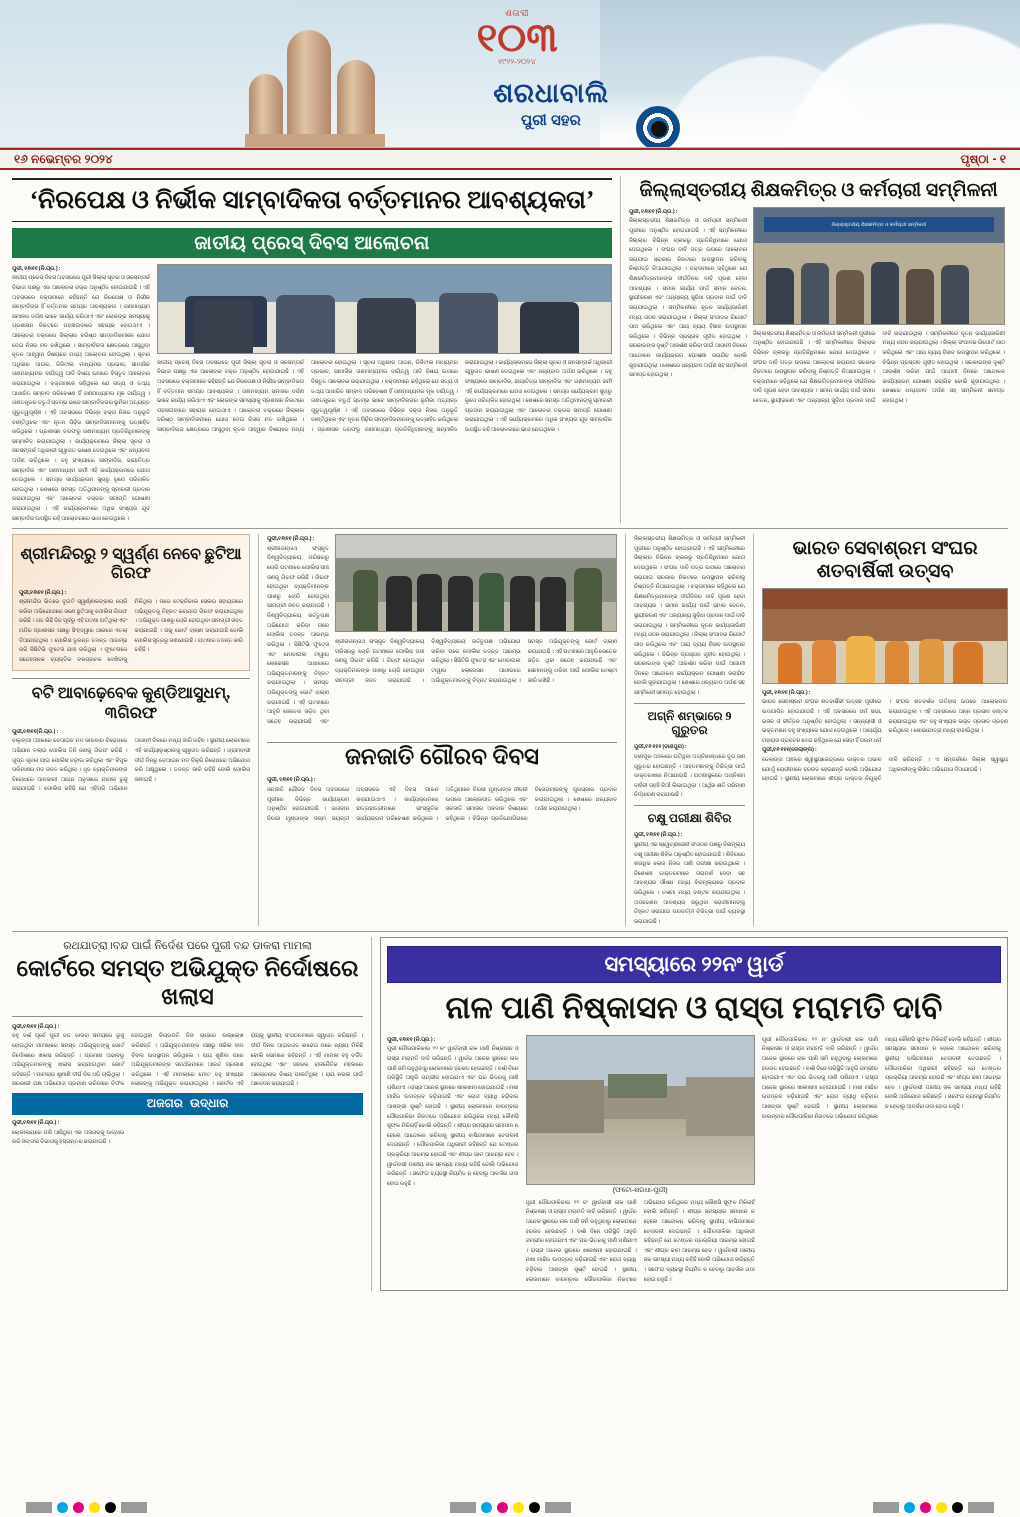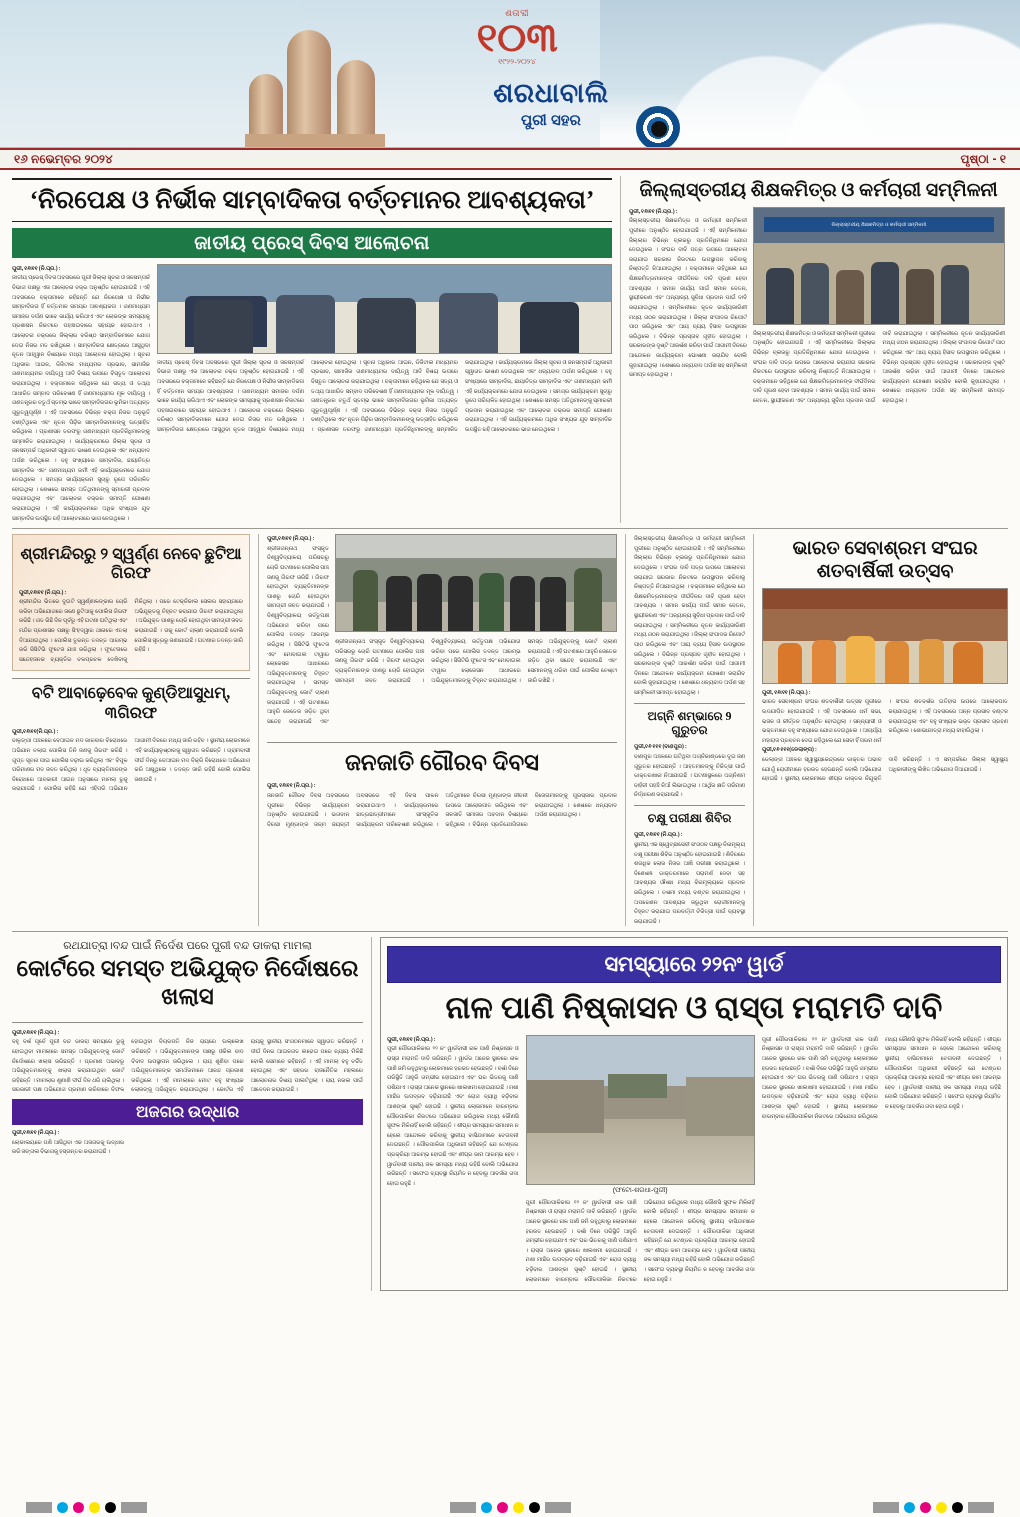--- a/index.html
+++ b/index.html
@@ -200,23 +200,23 @@
   .regbar {
     position:absolute; left:0; right:0; bottom:0; height:20px;
     display:flex; align-items:center; justify-content:space-between;
     padding:0 26px;
     background:#fcfbf7;
   }
   .dots { display:flex; align-items:center; gap:5px; }
   .dot { width:11px; height:11px; border-radius:50%; }
   .bar { width:26px; height:11px; }
   .bluebox {
-    background:#4c1d95; color:#fff; text-align:center; font-weight:bold;
-    font-size:16px; padding:4px 0; margin:4px 0 3px;
-    font-family:Liberation Serif, serif;
+    background:#0369a1; color:#fff; text-align:center; font-weight:bold;
+    font-size:12px; padding:4px 0; margin:4px 0 3px;
+    font-family:Liberation Mono, monospace;
   }
 </style>
 </head>
 <body>
 
 <div class="page">
 
   <div class="masthead">
     <div class="sea-left"></div>
     <div class="sea"></div>
@@ -335,21 +335,21 @@
                 <div class="silhouette" style="left:51%;width:9%;height:61%;background:#3d5a3d"></div>
                 <div class="silhouette" style="left:62%;width:9%;height:58%;background:#2c2c2c"></div>
                 <div class="silhouette" style="left:73%;width:9%;height:56%;background:#2c2c2c"></div>
                 <div class="silhouette" style="left:85%;width:10%;height:66%;background:#4c5a3f"></div>
               </div>
               <figcaption></figcaption>
             </figure>
             <div class="newsbody c3" style="max-height:82px;overflow:hidden;">ଶ୍ରୀଜଗନ୍ନାଥ ସଂସ୍କୃତ ବିଶ୍ୱବିଦ୍ୟାଳୟ ପରିସରରୁ ଚୋରି ଘଟଣାରେ ପୋଲିସ ପାଞ୍ଚ ଜଣକୁ ଗିରଫ କରିଛି । ଗିରଫ ହୋଇଥିବା ବ୍ୟକ୍ତିମାନଙ୍କ ପାଶରୁ ଚୋରି ହୋଇଥିବା ସାମଗ୍ରୀ ଜବତ କରାଯାଇଛି । ବିଶ୍ୱବିଦ୍ୟାଳୟ କର୍ତ୍ତୃପକ୍ଷ ଅଭିଯୋଗ କରିବା ପରେ ପୋଲିସ ତଦନ୍ତ ଆରମ୍ଭ କରିଥିଲା । ସିସିଟିଭି ଫୁଟେଜ ଏବଂ ମୋବାଇଲ ଟାୱାର ଲୋକେସନ ଆଧାରରେ ଅଭିଯୁକ୍ତମାନଙ୍କୁ ଚିହ୍ନଟ କରାଯାଇଥିଲା । ସମସ୍ତ ଅଭିଯୁକ୍ତଙ୍କୁ କୋର୍ଟ ଚାଲାଣ କରାଯାଇଛି । ଏହି ଘଟଣାରେ ଆହୁରି କେତେକ ଜଡ଼ିତ ଥିବା ସନ୍ଦେହ କରାଯାଉଛି ଏବଂ ସେମାନଙ୍କୁ ଧରିବା ପାଇଁ ପୋଲିସ ଚେଷ୍ଟା ଜାରି ରଖିଛି ।</div>
           </div>
         </div>
-        <h2 class="hd xl" style="border-top:1px solid #8e8e86;padding-top:6px;margin-top:6px;">ଜନଜାତି ଗୌରବ ଦିବସ</h2>
+        <h2 class="hd xl" style="border-top:1px solid #8e8e86;padding-top:0;margin-top:6px;">ଜନଜାତି ଗୌରବ ଦିବସ</h2>
         <div class="newsbody c4" style="font-weight:bold;">ପୁରୀ, ୧୬ା୧୧ (ନି.ପ୍ର.) :</div>
         <div class="newsbody c4" style="max-height:115px;overflow:hidden;">ଜନଜାତି ଗୌରବ ଦିବସ ଅବସରରେ ପୁରୀରେ ବିଭିନ୍ନ କାର୍ଯ୍ୟକ୍ରମ ଅନୁଷ୍ଠିତ ହୋଇଯାଇଛି । ଭଗବାନ ବିରସା ମୁଣ୍ଡାଙ୍କ ଜନ୍ମ ଜୟନ୍ତୀ ଅବସରରେ ଏହି ଦିବସ ପାଳନ କରାଯାଇଥାଏ । କାର୍ଯ୍ୟକ୍ରମରେ ଛାତ୍ରଛାତ୍ରୀମାନେ ସାଂସ୍କୃତିକ କାର୍ଯ୍ୟକ୍ରମ ପରିବେଷଣ କରିଥିଲେ । ଅତିଥିମାନେ ବିରସା ମୁଣ୍ଡାଙ୍କ ଜୀବନୀ ଉପରେ ଆଲୋକପାତ କରିଥିଲେ ଏବଂ ଜନଜାତି ସମାଜର ଅବଦାନ ବିଷୟରେ କହିଥିଲେ । ବିଭିନ୍ନ ପ୍ରତିଯୋଗିତାରେ ବିଜେତାମାନଙ୍କୁ ପୁରସ୍କାର ପ୍ରଦାନ କରାଯାଇଥିଲା । ଶେଷରେ ଧନ୍ୟବାଦ ଅର୍ପଣ କରାଯାଇଥିଲା ।</div>
       </div>
 
       <div class="vrule"></div>
 
       <div class="col" style="width:112px;">
         <div class="newsbody c1" style="max-height:268px;overflow:hidden;">ଜିଲ୍ଲାସ୍ତରୀୟ ଶିକ୍ଷକମିତ୍ର ଓ କର୍ମଚାରୀ ସମ୍ମିଳନୀ ପୁରୀରେ ଅନୁଷ୍ଠିତ ହୋଇଯାଇଛି । ଏହି ସମ୍ମିଳନୀରେ ଜିଲ୍ଲାର ବିଭିନ୍ନ ବ୍ଲକରୁ ପ୍ରତିନିଧିମାନେ ଯୋଗ ଦେଇଥିଲେ । ସଂଘର ଦାବି ପତ୍ର ଉପରେ ଆଲୋଚନା କରାଯାଇ ସରକାର ନିକଟରେ ଉପସ୍ଥାପନ କରିବାକୁ ନିଷ୍ପତ୍ତି ନିଆଯାଇଥିଲା । ବକ୍ତାମାନେ କହିଥିଲେ ଯେ ଶିକ୍ଷକମିତ୍ରମାନଙ୍କ ଦୀର୍ଘଦିନର ଦାବି ପୂରଣ ହେବା ଆବଶ୍ୟକ । ସମାନ କାର୍ଯ୍ୟ ପାଇଁ ସମାନ ବେତନ, ସ୍ଥାୟୀକରଣ ଏବଂ ଅନ୍ୟାନ୍ୟ ସୁବିଧା ପ୍ରଦାନ ପାଇଁ ଦାବି କରାଯାଇଥିଲା । ସମ୍ମିଳନୀରେ ନୂତନ କାର୍ଯ୍ୟକାରିଣୀ ମଧ୍ୟ ଗଠନ କରାଯାଇଥିଲା । ଜିଲ୍ଲା ସଂପାଦକ ରିପୋର୍ଟ ପାଠ କରିଥିଲେ ଏବଂ ଆୟ ବ୍ୟୟ ହିସାବ ଉପସ୍ଥାପନ କରିଥିଲେ । ବିଭିନ୍ନ ପ୍ରସ୍ତାବ ଗୃହୀତ ହୋଇଥିଲା । ସରକାରଙ୍କ ଦୃଷ୍ଟି ଆକର୍ଷଣ କରିବା ପାଇଁ ଆଗାମୀ ଦିନରେ ଆନ୍ଦୋଳନ କାର୍ଯ୍ୟକ୍ରମ ଘୋଷଣା କରାଯିବ ବୋଲି କୁହାଯାଇଥିଲା । ଶେଷରେ ଧନ୍ୟବାଦ ଅର୍ପଣ ସହ ସମ୍ମିଳନୀ ସମାପ୍ତ ହୋଇଥିଲା ।</div>
         <h2 class="hd" style="border-top:1px solid #8e8e86;padding-top:5px;margin-top:5px;font-size:12px;">ଅଗ୍ନି ଶମ୍ଭାରେ 9 ଗୁରୁତର</h2>
         <div class="newsbody c1" style="font-weight:bold;">ପୁରୀ,୧୬ ୧୧୧ (ବାଣପୁର) :</div>
@@ -380,21 +380,21 @@
         <div class="newsbody c2" style="max-height:95px;overflow:hidden;">ଡେଲାଙ୍ଗ ଅଞ୍ଚଳର ସ୍ୱାସ୍ଥ୍ୟକେନ୍ଦ୍ରରେ ଡାକ୍ତର ଅଭାବ ଯୋଗୁଁ ରୋଗୀମାନେ ହରକତ ହେଉଛନ୍ତି ବୋଲି ଅଭିଯୋଗ ହୋଇଛି । ସ୍ଥାନୀୟ ଲୋକମାନେ ଶୀଘ୍ର ଡାକ୍ତର ନିଯୁକ୍ତି ଦାବି କରିଛନ୍ତି । ଏ ସମ୍ପର୍କରେ ଜିଲ୍ଲା ସ୍ୱାସ୍ଥ୍ୟ ଅଧିକାରୀଙ୍କୁ ଲିଖିତ ଅଭିଯୋଗ ଦିଆଯାଇଛି ।</div>
       </div>
     </div>
 
     <div class="rule-h"></div>
 
     <div class="cols">
 
       <div class="col" style="width:362px;">
         <div class="kicker">ରଥଯାତ୍ରା।ବନ୍ଦ ପାଇଁ ନିର୍ଦେଶ ପରେ ପୁରୀ ବନ୍ଦ ଡାକରା ମାମଲା</div>
-        <h2 class="hd xl" style="border-bottom:1px solid #8e8e86;padding-bottom:11px;">କୋର୍ଟରେ ସମସ୍ତ ଅଭିଯୁକ୍ତ ନିର୍ଦୋଷରେ ଖଲାସ</h2>
+        <h2 class="hd xl" style="border-bottom:1px solid #8e8e86;padding-bottom:5px;">କୋର୍ଟରେ ସମସ୍ତ ଅଭିଯୁକ୍ତ ନିର୍ଦୋଷରେ ଖଲାସ</h2>
         <div class="newsbody c1" style="font-weight:bold;width:110px;">ପୁରୀ,୧୬ା୧୧ (ନି.ପ୍ର.) :</div>
         <div class="newsbody c3" style="max-height:252px;overflow:hidden;">ବହୁ ବର୍ଷ ପୂର୍ବେ ପୁରୀ ବନ୍ଦ ଡାକରା ସମୟରେ ରୁଜୁ ହୋଇଥିବା ମାମଲାରେ ସମସ୍ତ ଅଭିଯୁକ୍ତଙ୍କୁ କୋର୍ଟ ନିର୍ଦୋଷରେ ଖଲାସ କରିଛନ୍ତି । ପ୍ରମାଣ ଅଭାବରୁ ଅଭିଯୁକ୍ତମାନଙ୍କୁ ଖଲାସ କରାଯାଇଥିବା କୋର୍ଟ କହିଛନ୍ତି । ମାମଲାର ଶୁଣାଣି ଦୀର୍ଘ ଦିନ ଧରି ଚାଲିଥିଲା । ସରକାରୀ ପକ୍ଷ ଅଭିଯୋଗ ପ୍ରମାଣ କରିବାରେ ବିଫଳ ହୋଇଥିବା ବିଚାରପତି ନିଜ ରାୟରେ ଉଲ୍ଲେଖ କରିଛନ୍ତି । ଅଭିଯୁକ୍ତମାନଙ୍କ ପକ୍ଷରୁ ଓକିଲ ବାଦ ବିବାଦ ଉପସ୍ଥାପନ କରିଥିଲେ । ରାୟ ଶୁଣିବା ପରେ ଅଭିଯୁକ୍ତମାନଙ୍କ ସମର୍ଥକମାନେ ଆନନ୍ଦ ପ୍ରକାଶ କରିଥିଲେ । ଏହି ମାମଲାରେ ମୋଟ ବହୁ ସଂଖ୍ୟକ ଲୋକଙ୍କୁ ଅଭିଯୁକ୍ତ କରାଯାଇଥିଲା । କୋର୍ଟର ଏହି ରାୟକୁ ସ୍ଥାନୀୟ ସଂଗଠନମାନେ ସ୍ୱାଗତ କରିଛନ୍ତି । ଦୀର୍ଘ ଦିନର ଆଇନଗତ ଲଢେଇ ପରେ ନ୍ୟାୟ ମିଳିଛି ବୋଲି ସେମାନେ କହିଛନ୍ତି । ଏହି ମାମଲା ବହୁ ଚର୍ଚ୍ଚିତ ହୋଇଥିଲା ଏବଂ ସହରର ରାଜନୈତିକ ମହଲରେ ଆଲୋଚନାର ବିଷୟ ପାଲଟିଥିଲା । ରାୟ ନକଲ ପାଇଁ ଆବେଦନ କରାଯାଇଛି ।</div>
         <div class="bluebox">ଅଜଗର ଉଦ୍ଧାର</div>
         <div class="newsbody c3" style="font-weight:bold;">ପୁରୀ,୧୬ା୧୧ (ନି.ପ୍ର.) :</div>
         <div class="newsbody c3" style="max-height:48px;overflow:hidden;">ଲୋକାଲୟରେ ପଶି ଆସିଥିବା ଏକ ଅଜଗରକୁ ଉଦ୍ଧାର କରି ଜଙ୍ଗଲ ବିଭାଗକୁ ହସ୍ତାନ୍ତର କରାଯାଇଛି ।</div>
       </div>
 
       <div class="vrule"></div>
 
       <div class="col" style="width:628px;">

